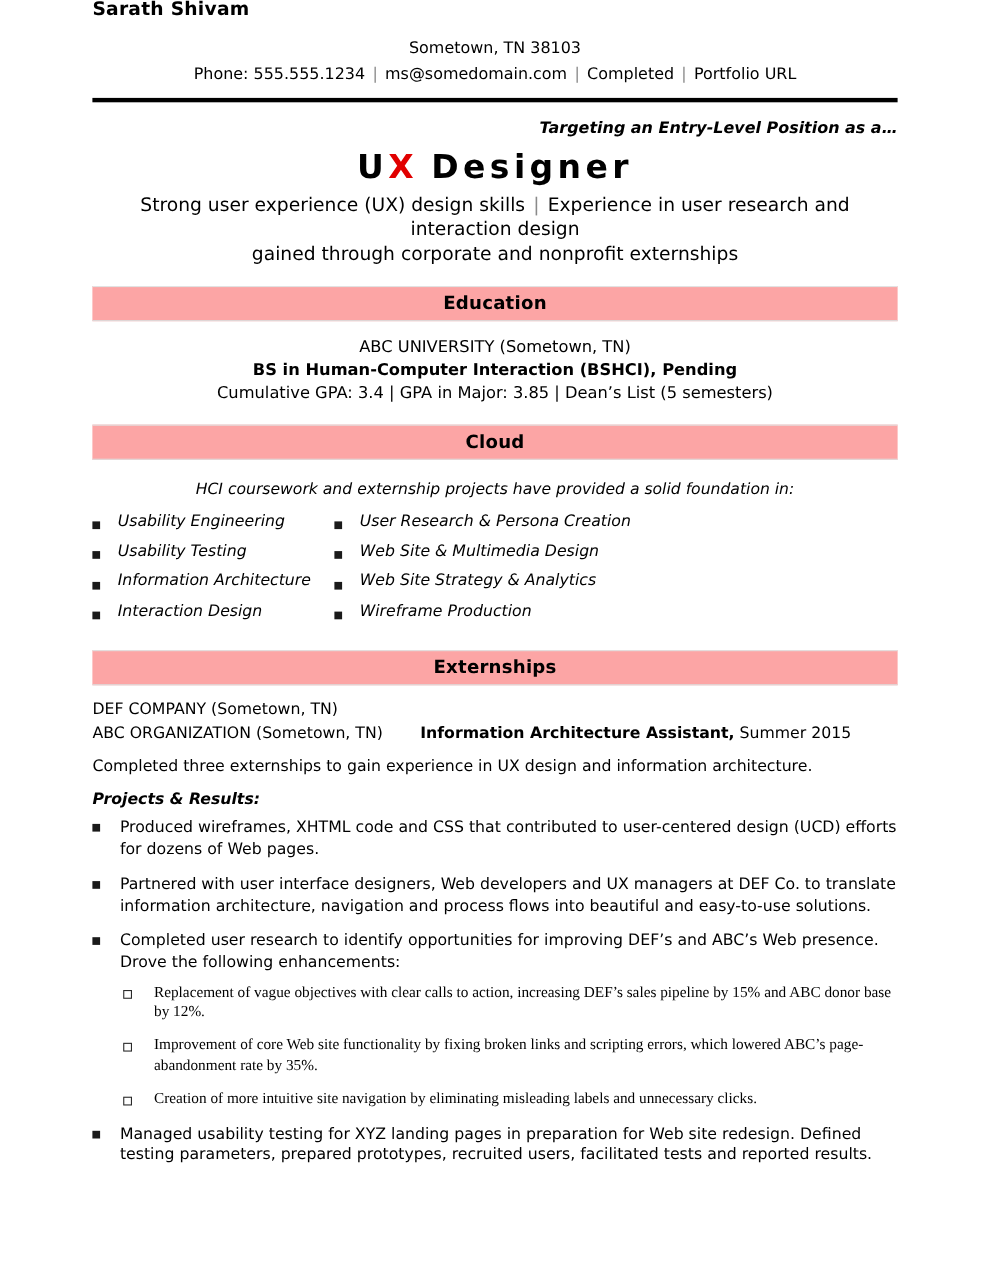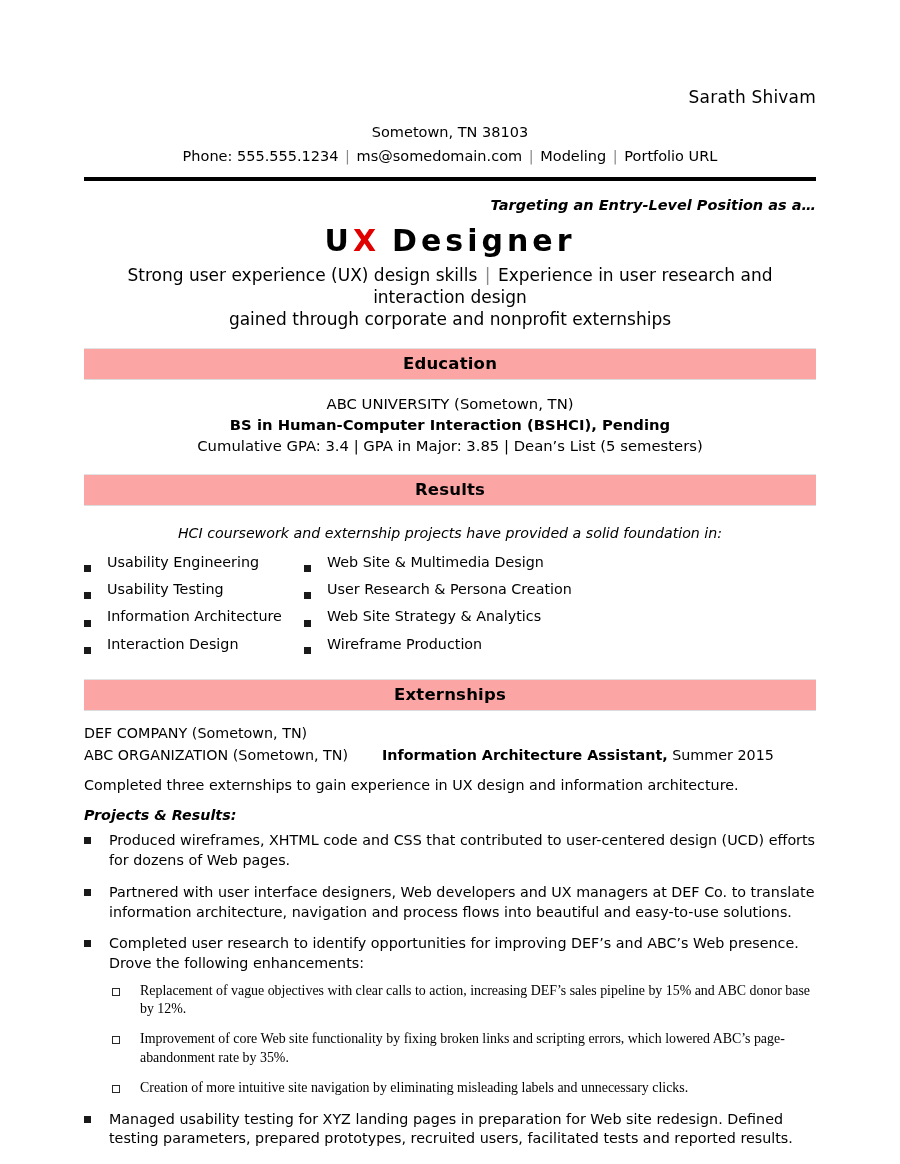--- a/index.html
+++ b/index.html
@@ -18,25 +18,24 @@
     position: relative;
     width: 900px;
     height: 1164px;
     box-sizing: border-box;
     padding: 0 84px;
     background: #ffffff;
   }
 
   
   .name {
-    text-align: right;
+    text-align: left;
     font-size: 17px;
-    font-weight: normal;
+    font-weight: bold;
     letter-spacing: 0.2px;
-    padding-top: 88px;
     line-height: 1.1;
   }
   .contact-loc {
     text-align: center;
     font-size: 14.5px;
     padding-top: 16px;
     line-height: 1.3;
   }
   .contact-line {
     text-align: center;
@@ -121,24 +120,25 @@
     padding-top: 8px;
   }
   .skills-col {
     flex: 0 0 auto;
   }
   .skills-col.c1 { width: 220px; }
   .skills-col.c2 { width: 282px; }
   .skills-col.c3 { width: 230px; }
   .skill-item {
     display: flex;
-    align-items: flex-end;
+    align-items: center;
     font-size: 14.3px;
     line-height: 1.35;
     margin-bottom: 8px;
+    font-style: italic;
   }
   .sq {
     flex: 0 0 auto;
     width: 7px;
     height: 7px;
     background: #1a1a1a;
     margin-top: 6px;
     margin-right: 16px;
   }
   .skills-col.c2 .sq,
@@ -211,21 +211,21 @@
 
   <div class="name">Sarath Shivam</div>
 
   <div class="contact-loc">Sometown, TN 38103</div>
 
   <div class="contact-line">
     <span>Phone: 555.555.1234</span>
     <span class="sep">|</span>
     <span>ms@somedomain.com</span>
     <span class="sep">|</span>
-    <span>Modeling</span>
+    <span>Completed</span>
     <span class="sep">|</span>
     <span>Portfolio URL</span>
   </div>
 
   <div class="rule"></div>
 
   <div class="targeting">Targeting an Entry-Level Position as a…</div>
 
   <div class="bigtitle">
     <span>U</span><span class="red">X</span><span class="gap"></span><span>Designer</span>
@@ -238,21 +238,21 @@
     <div>gained through corporate and nonprofit externships</div>
   </div>
 
   <div class="secbar">Education</div>
   <div class="edu">
     <div>ABC UNIVERSITY (Sometown, TN)</div>
     <div class="b">BS in Human-Computer Interaction (BSHCI), Pending</div>
     <div>Cumulative GPA: 3.4 | GPA in Major: 3.85 | Dean’s List (5 semesters)</div>
   </div>
 
-  <div class="secbar">Results</div>
+  <div class="secbar">Cloud</div>
   <div class="skills-intro">HCI coursework and externship projects have provided a solid foundation in:</div>
 
   <div class="skills-cols">
     <div class="skills-col c1">
       <div class="skill-item">
         <span class="sq"></span>
         <span>Usability Engineering</span>
       </div>
       <div class="skill-item">
         <span class="sq"></span>
@@ -264,25 +264,25 @@
       </div>
       <div class="skill-item">
         <span class="sq"></span>
         <span>Interaction Design</span>
       </div>
     </div>
 
     <div class="skills-col c2">
       <div class="skill-item">
         <span class="sq"></span>
+        <span>User Research &amp; Persona Creation</span>
+      </div>
+      <div class="skill-item">
+        <span class="sq"></span>
         <span>Web Site &amp; Multimedia Design</span>
-      </div>
-      <div class="skill-item">
-        <span class="sq"></span>
-        <span>User Research &amp; Persona Creation</span>
       </div>
       <div class="skill-item">
         <span class="sq"></span>
         <span>Web Site Strategy &amp; Analytics</span>
       </div>
       <div class="skill-item">
         <span class="sq"></span>
         <span>Wireframe Production</span>
       </div>
     </div>

